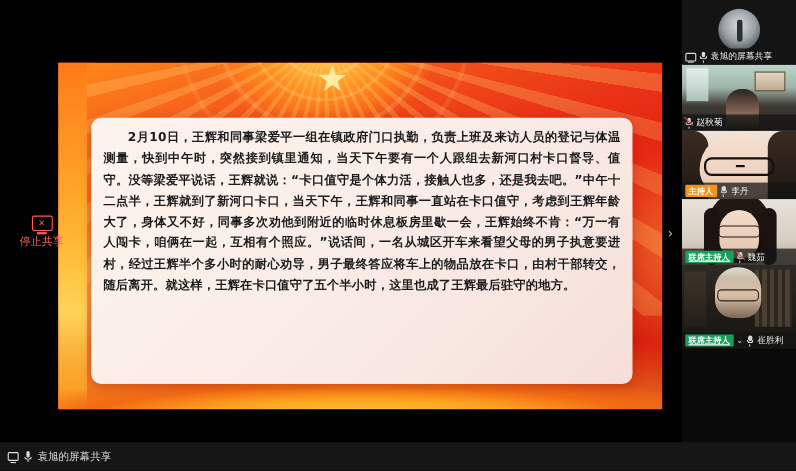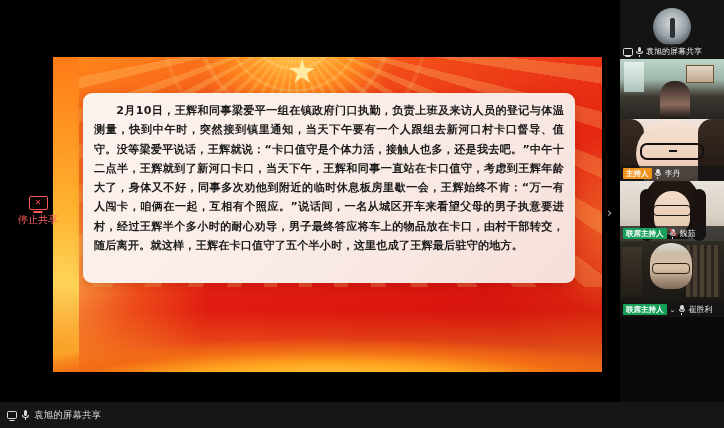--- a/index.html
+++ b/index.html
@@ -77,22 +77,22 @@
       linear-gradient(0deg, rgba(255,180,40,.55), rgba(255,120,25,0) 100%);
   }
   #slide .bg-leftcol {
     position: absolute; left: 0; top: 0; width: 26px; height: 100%;
     background: linear-gradient(180deg, #ff7a18 0%, #ffb52e 48%, #ffd659 72%, #f78a1c 100%);
     opacity: .95;
   }
 
   #slide-textcard {
     position: absolute;
-    left: 30px; top: 36px;
-    width: 492px; height: 190px;
+    left: 30px; top: 50px;
+    width: 492px; height: 242px;
     border-radius: 9px;
     background: linear-gradient(135deg, #fdf3ee 0%, #fbeee9 40%, #f8e6e1 75%, #f6ded9 100%);
     box-shadow: 0 2px 10px rgba(90,10,0,.22);
     padding: 8px 11px 6px 11px;
     overflow: hidden;
   }
   #slide-textcard .para {
     color: #1b1b1b;
     font-size: 11.1px;
     line-height: 19.3px;
@@ -175,21 +175,21 @@
   .tile .badge {
     font-size: 7.5px;
     color: #fff;
     padding: 1.5px 3px;
     line-height: 1;
     border-radius: 1px;
     white-space: nowrap;
     font-weight: 700;
   }
   .badge.host { background: #f0941e; }
-  .badge.cohost { background: #17a05a; }
+  .badge.cohost { background: #17a05a; text-decoration: underline; }
   .tile .nm {
     font-size: 8px;
     color: #eaeaea;
     white-space: nowrap;
     overflow: hidden;
     text-overflow: ellipsis;
   }
   .mic {
     width: 7px; height: 10px;
     position: relative;
@@ -342,20 +342,28 @@
           <span class="cap"></span>
             <span class="arc"></span>
             <span class="stem"></span>
         </span>
         <span class="nm">袁旭的屏幕共享</span>
       </div>
     </div>
 
     <div class="tile t2">
       <span class="head"></span>
+      <div class="label-bar">
+        <span class="mic muted">
+          <span class="cap"></span>
+            <span class="arc"></span>
+            <span class="stem"></span>
+        </span>
+        <span class="nm">赵秋菊</span>
+      </div>
     </div>
 
     <div class="tile t3">
       <span class="hair-l"></span>
       <span class="face"></span>
       <span class="hair-r"></span>
       <span class="glass"></span>
       <div class="label-bar">
         <span class="badge host">主持人</span>
         <span class="mic">

